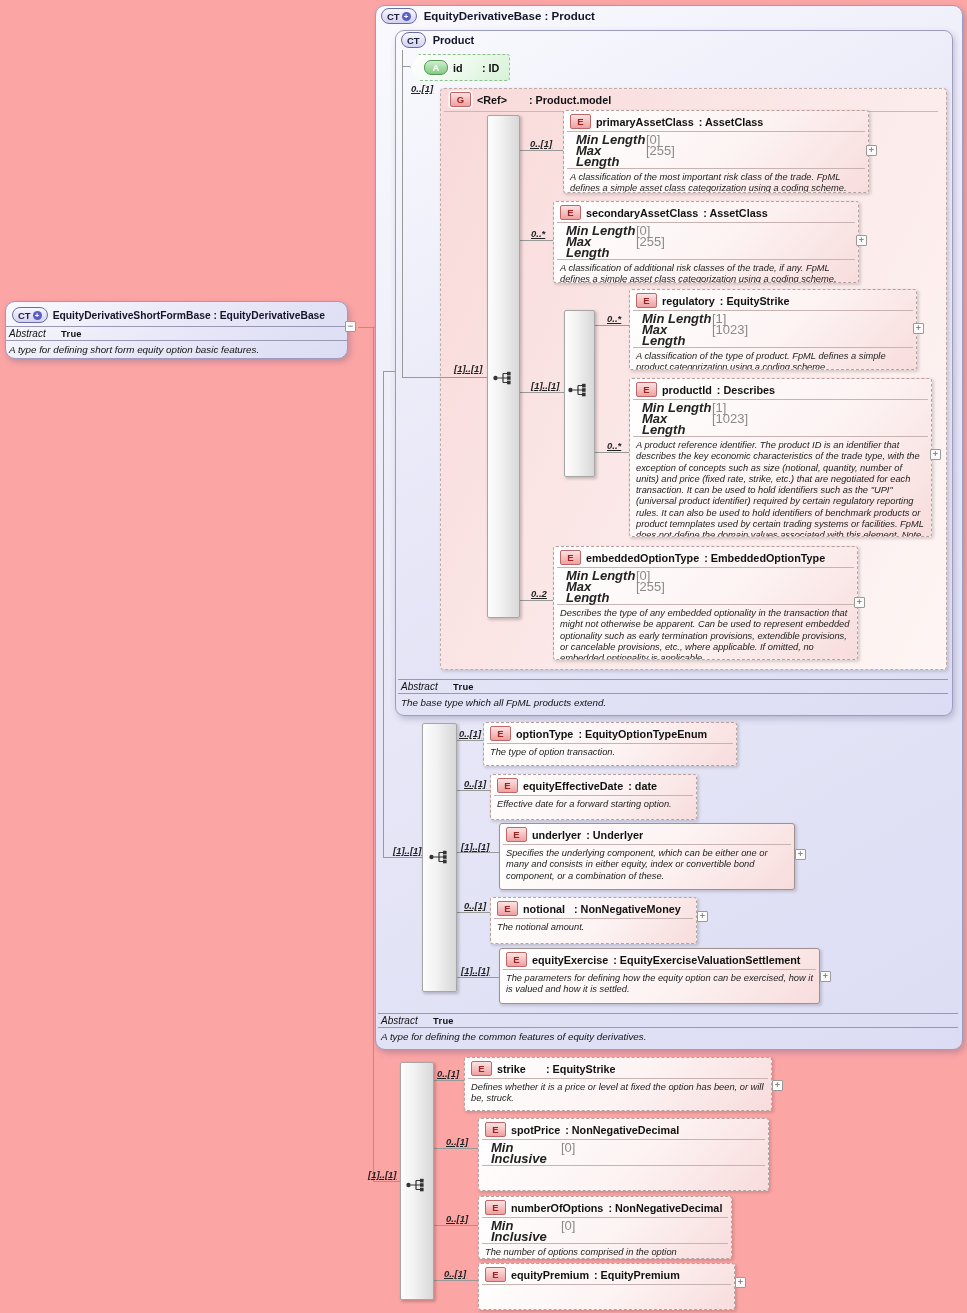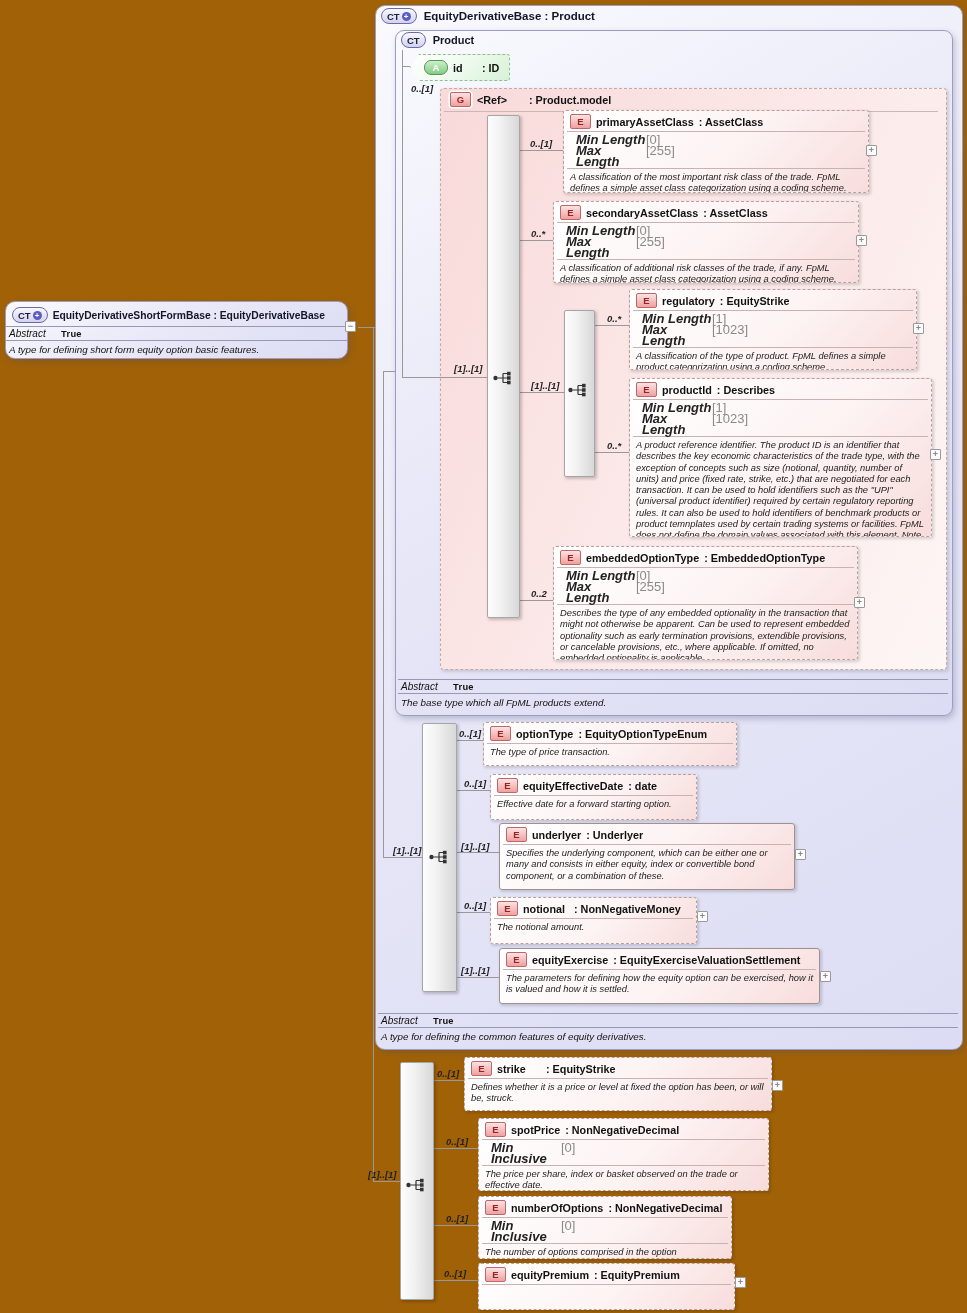--- a/index.html
+++ b/index.html
@@ -1,16 +1,16 @@
 <!DOCTYPE html>
 <html><head>
 <meta charset="utf-8">
 <style>
   html,body{margin:0;padding:0;background:#fff;}
-  .canvas{position:relative;width:967px;height:1313px;background:#a16207;font-family:"Liberation Sans",sans-serif;overflow:hidden;}
+  .canvas{position:relative;width:967px;height:1313px;background:#fca5a5;font-family:"Liberation Sans",sans-serif;overflow:hidden;}
 
   
   .ct-box{position:absolute;border:1px solid #9c9cc0;border-radius:10px;
     background:linear-gradient(150deg,#f9f9fe 0%,#e9e9f8 45%,#dcdcf4 100%);
     box-shadow:2px 3px 6px rgba(70,70,110,.28);}
   .ct-header{position:absolute;z-index:3;display:flex;align-items:center;gap:7px;
     font-size:11.5px;font-weight:bold;color:#15152a;white-space:nowrap;}
   .badge-ct{display:inline-flex;align-items:center;gap:2px;padding:1px 5px;height:12px;
     border:1.5px solid #6a6aa8;border-radius:8px;background:linear-gradient(#f8f8ff,#d2d2ef);
     color:#20203a;font:bold 9.5px "Liberation Sans",sans-serif;}
@@ -62,21 +62,21 @@
     font:bold 9.5px "Liberation Sans",sans-serif;display:flex;align-items:center;justify-content:center;
     box-shadow:0 0 0 1.5px #fff;}
   .badge-a{flex:0 0 auto;width:22px;height:13px;border:1px solid #4f9a4f;border-radius:7px;
     background:linear-gradient(#cdeecd,#82cc82);color:#fff;
     font:bold 9.5px "Liberation Sans",sans-serif;display:flex;align-items:center;justify-content:center;
     box-shadow:0 0 0 1.5px #fff;}
 
   
   .hl{position:absolute;height:1px;background:#999;z-index:4;}
   .vl{position:absolute;width:1px;background:#999;z-index:4;}
-  .card{position:absolute;z-index:7;font:bold italic 9.5px "Liberation Sans",sans-serif;color:#222;white-space:nowrap;}
+  .card{position:absolute;z-index:7;font:bold italic 9.5px "Liberation Sans",sans-serif;color:#222;white-space:nowrap;text-decoration:underline;}
   .seqbar{position:absolute;z-index:5;border:1px solid #a6a6a6;border-radius:2px;
     background:linear-gradient(to right,#fdfdfd 0%,#f2f2f2 40%,#d8d8d8 100%);
     box-shadow:1.5px 1.5px 3px rgba(0,0,0,.2);}
   .seqicon{position:absolute;z-index:6;}
   .plusbtn,.minusbtn{position:absolute;z-index:8;width:11px;height:11px;border:1px solid #9a9a9a;
     background:#fbfbfb;color:#888;font:bold 9px/9px "Liberation Sans",sans-serif;
     text-align:center;border-radius:1px;cursor:pointer;box-sizing:border-box;}
 </style>
 </head>
 <body>
@@ -340,21 +340,21 @@
   </div>
   <div class="plusbtn" style="left:854px;top:597px">+</div>
 
   <div class="ebox" style="left:483px;top:722px;width:252px;height:42px">
     <div class="ebox-title">
       <span class="badge-e">E</span>
       <span>optionType</span>
       <span>: EquityOptionTypeEnum</span>
     </div>
     <div class="erule"></div>
-    <div class="edesc">The type of price transaction.</div>
+    <div class="edesc">The type of option transaction.</div>
   </div>
 
   <div class="ebox" style="left:490px;top:774px;width:205px;height:44px">
     <div class="ebox-title">
       <span class="badge-e">E</span>
       <span>equityEffectiveDate</span>
       <span>: date</span>
     </div>
     <div class="erule"></div>
     <div class="edesc">Effective date for a forward starting option.</div>
@@ -411,21 +411,20 @@
       <span>: NonNegativeDecimal</span>
     </div>
     <div class="erule"></div>
     <div class="facets">
       <div class="frow">
           <span class="flabel">Min Inclusive</span>
           <span class="fvalue">[0]</span>
         </div>
     </div>
     <div class="erule"></div>
-    <div class="edesc">The price per share, index or basket observed on the trade or effective date.</div>
   </div>
 
   <div class="ebox" style="left:478px;top:1196px;width:252px;height:61px">
     <div class="ebox-title">
       <span class="badge-e">E</span>
       <span>numberOfOptions</span>
       <span>: NonNegativeDecimal</span>
     </div>
     <div class="erule"></div>
     <div class="facets">

